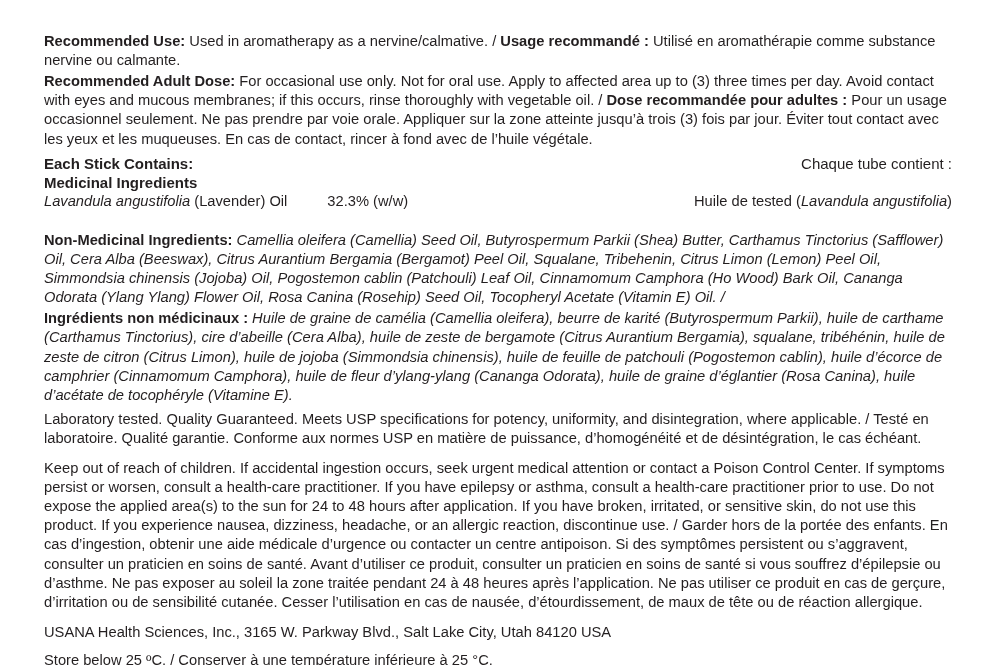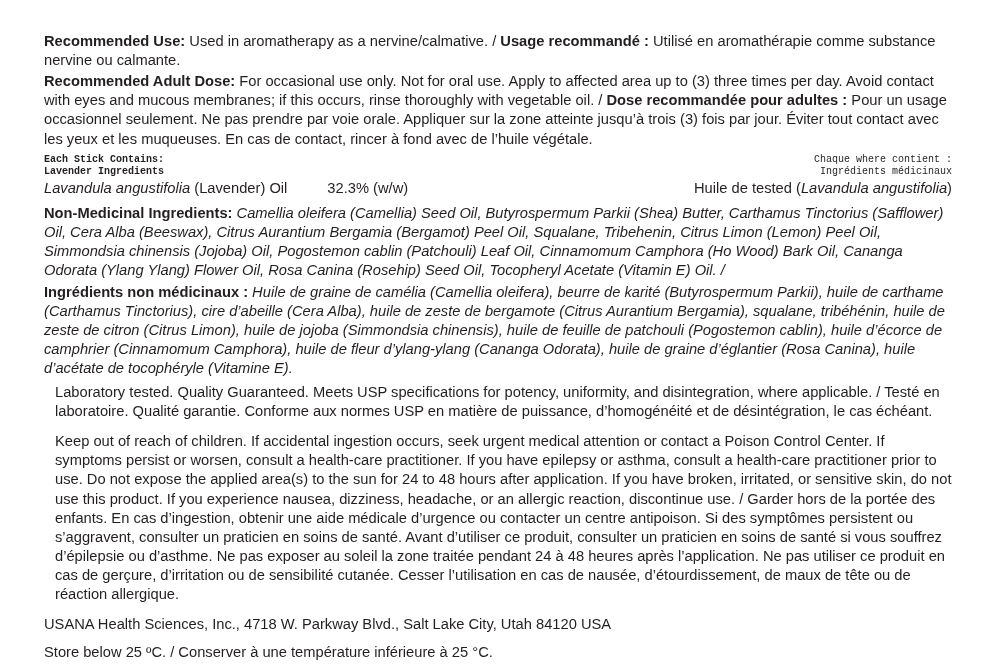--- a/index.html
+++ b/index.html
@@ -29,77 +29,75 @@
   }
   .tight { margin-bottom: 2px; }
   b, .b { font-weight: bold; }
   i, .i { font-style: italic; }
 
   
   .hdr-row {
     display: flex;
     justify-content: space-between;
     align-items: baseline;
-    font-size: 10px;
+    font-size: 15px;
     line-height: 1.28;
-    font-family: Liberation Mono, monospace;
   }
   .hdr-left { font-weight: bold; }
   .hdr-right { text-align: right; }
 
   .med-row {
     display: flex;
     justify-content: space-between;
     align-items: baseline;
     font-size: 14.7px;
     line-height: 1.28;
-    margin-bottom: 6px;
+    margin-bottom: 20px;
   }
   .med-name { flex: 0 0 auto; }
   .med-amt { flex: 0 0 auto; margin-left: 40px; }
   .med-fr { flex: 1 1 auto; text-align: right; }
-  .para-gap { margin-bottom: 11px; margin-left: 11px; }
+  .para-gap { margin-bottom: 11px; }
   .footer-line { margin-bottom: 9px; }
 </style>
 </head>
 <body>
 
 <div class="label">
 
   <div class="block tight">
     <span class="b">Recommended Use:</span><span> Used in aromatherapy as a nervine/calmative. / </span><span class="b">Usage recommandé :</span><span> Utilisé en aromathérapie comme substance nervine ou calmante.</span>
   </div>
 
   <div class="block">
     <span class="b">Recommended Adult Dose:</span><span> For occasional use only. Not for oral use. Apply to affected area up to (3) three times per day. Avoid contact with eyes and mucous membranes; if this occurs, rinse thoroughly with vegetable oil. / </span><span class="b">Dose recommandée pour adultes :</span><span> Pour un usage occasionnel seulement. Ne pas prendre par voie orale. Appliquer sur la zone atteinte jusqu’à trois (3) fois par jour. Éviter tout contact avec les yeux et les muqueuses. En cas de contact, rincer à fond avec de l’huile végétale.</span>
   </div>
 
   <div class="hdr-row">
     <span class="hdr-left">Each Stick Contains:</span>
-    <span class="hdr-right">Chaque where contient :</span>
+    <span class="hdr-right">Chaque tube contient :</span>
   </div>
   <div class="hdr-row">
-    <span class="hdr-left">Lavender Ingredients</span>
-    <span class="hdr-right">Ingrédients médicinaux</span>
+    <span class="hdr-left">Medicinal Ingredients</span>
   </div>
 
   <div class="med-row">
     <span class="med-name"><i>Lavandula angustifolia</i><span> (Lavender) Oil</span></span>
     <span class="med-amt">32.3% (w/w)</span>
     <span class="med-fr"><span>Huile de  tested (</span><i>Lavandula angustifolia</i><span>)</span></span>
   </div>
 
   <div class="block tight">
     <span class="b">Non-Medicinal Ingredients:</span><i> Camellia oleifera (Camellia) Seed Oil, Butyrospermum Parkii (Shea) Butter, Carthamus Tinctorius (Safflower) Oil, Cera Alba (Beeswax), Citrus Aurantium Bergamia (Bergamot) Peel Oil, Squalane, Tribehenin, Citrus Limon (Lemon) Peel Oil, Simmondsia chinensis (Jojoba) Oil, Pogostemon cablin (Patchouli) Leaf Oil, Cinnamomum Camphora (Ho Wood) Bark Oil, Cananga Odorata (Ylang Ylang) Flower Oil, Rosa Canina (Rosehip) Seed Oil, Tocopheryl Acetate (Vitamin E) Oil. /</i>
   </div>
 
   <div class="block">
     <span class="b">Ingrédients non médicinaux :</span><i> Huile de graine de camélia (Camellia oleifera), beurre de karité (Butyrospermum Parkii), huile de carthame (Carthamus Tinctorius), cire d’abeille (Cera Alba), huile de zeste de bergamote (Citrus Aurantium Bergamia), squalane, tribéhénin, huile de zeste de citron (Citrus Limon), huile de jojoba (Simmondsia chinensis), huile de feuille de patchouli (Pogostemon cablin), huile d’écorce de camphrier (Cinnamomum Camphora), huile de fleur d’ylang-ylang (Cananga Odorata), huile de graine d’églantier (Rosa Canina), huile d’acétate de tocophéryle (Vitamine E).</i>
   </div>
 
   <div class="block para-gap">Laboratory tested. Quality Guaranteed. Meets USP specifications for potency, uniformity, and disintegration, where applicable. / Testé en laboratoire. Qualité garantie. Conforme aux normes USP en matière de puissance, d’homogénéité et de désintégration, le cas échéant.</div>
 
   <div class="block para-gap">Keep out of reach of children. If accidental ingestion occurs, seek urgent medical attention or contact a Poison Control Center. If symptoms persist or worsen, consult a health-care practitioner. If you have epilepsy or asthma, consult a health-care practitioner prior to use. Do not expose the applied area(s) to the sun for 24 to 48 hours after application. If you have broken, irritated, or sensitive skin, do not use this product. If you experience nausea, dizziness, headache, or an allergic reaction, discontinue use. / Garder hors de la portée des enfants. En cas d’ingestion, obtenir une aide médicale d’urgence ou contacter un centre antipoison. Si des symptômes persistent ou s’aggravent, consulter un praticien en soins de santé. Avant d’utiliser ce produit, consulter un praticien en soins de santé si vous souffrez d’épilepsie ou d’asthme. Ne pas exposer au soleil  la zone traitée pendant 24 à 48 heures après l’application. Ne pas utiliser ce produit en cas de gerçure, d’irritation ou de sensibilité cutanée. Cesser l’utilisation en cas de nausée, d’étourdissement, de maux de tête ou de réaction allergique.</div>
 
-  <div class="block footer-line">USANA Health Sciences, Inc., 4718 W. Parkway Blvd., Salt Lake City, Utah 84120 USA</div>
+  <div class="block footer-line">USANA Health Sciences, Inc., 3165 W. Parkway Blvd., Salt Lake City, Utah 84120 USA</div>
   <div class="block footer-line">Store below 25 ºC. / Conserver à une température inférieure à 25 °C.</div>
 
 </div>
 
 </body></html>

